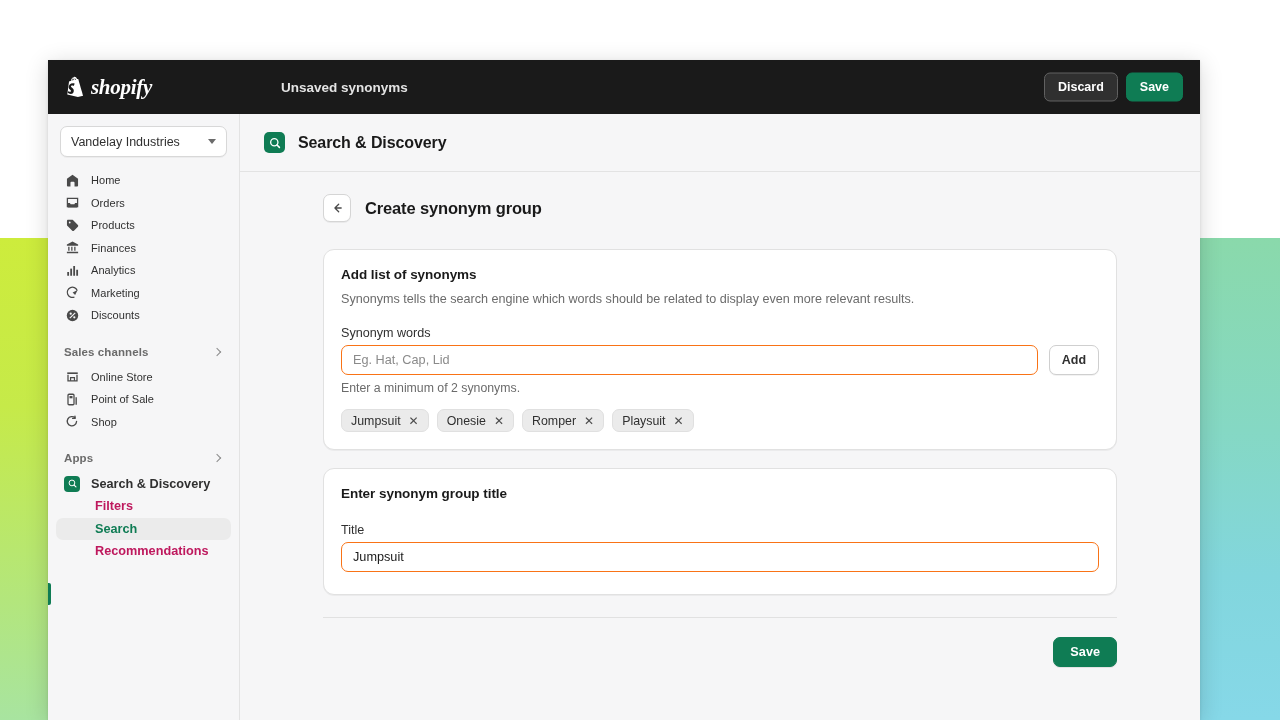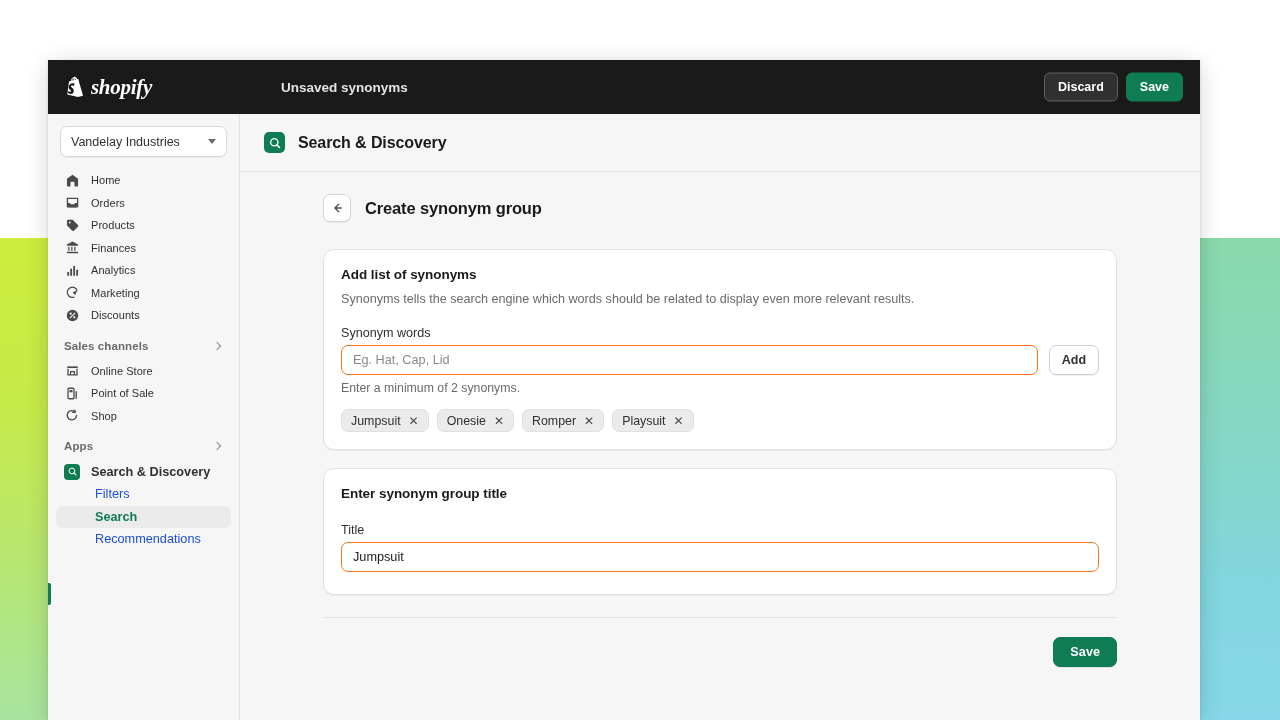--- a/index.html
+++ b/index.html
@@ -106,41 +106,42 @@
     height: 22.5px; padding: 0 8px;
     border-radius: 7px; cursor: pointer;
     margin-bottom: 0;
   }
   .nav-item .ico { width: 16px; height: 16px; flex: 0 0 16px; display: flex; align-items: center; justify-content: center; }
   .nav-item .lbl { font-size: 11px; color: #303030; letter-spacing: .05px; }
 
   .section-head {
     display: flex; align-items: center;
     padding: 0 8px; height: 22px;
-    margin-top: 8px; margin-bottom: 3px;
+    margin-top: 14px; margin-bottom: 3px;
     cursor: pointer;
   }
   .section-head .lbl {
     font-size: 11.5px; color: #6b6b6b; font-weight: 600;
     letter-spacing: .1px; flex: 1;
   }
   .chev-right {
     width: 6px; height: 6px;
     border-top: 1.4px solid #8a8a8a;
     border-right: 1.4px solid #8a8a8a;
     transform: rotate(45deg);
     margin-right: 3px;
   }
 
   .sub-item {
     display: flex; align-items: center;
     height: 22.5px; padding-left: 39px;
     border-radius: 7px; cursor: pointer;
-    font-size: 12.7px; color: #1d4ed8;
+    font-size: 12.7px; color: #be185d;
     position: relative;
+    font-weight: bold;
   }
   .sub-item.active {
     background: #ebebeb; color: #0f7c54; font-weight: 600;
   }
   #active-bar {
     position: absolute; left: 0; width: 3px; height: 22px;
     background: #0f7c54; border-radius: 0 2px 2px 0;
   }
 
   .app-item {

